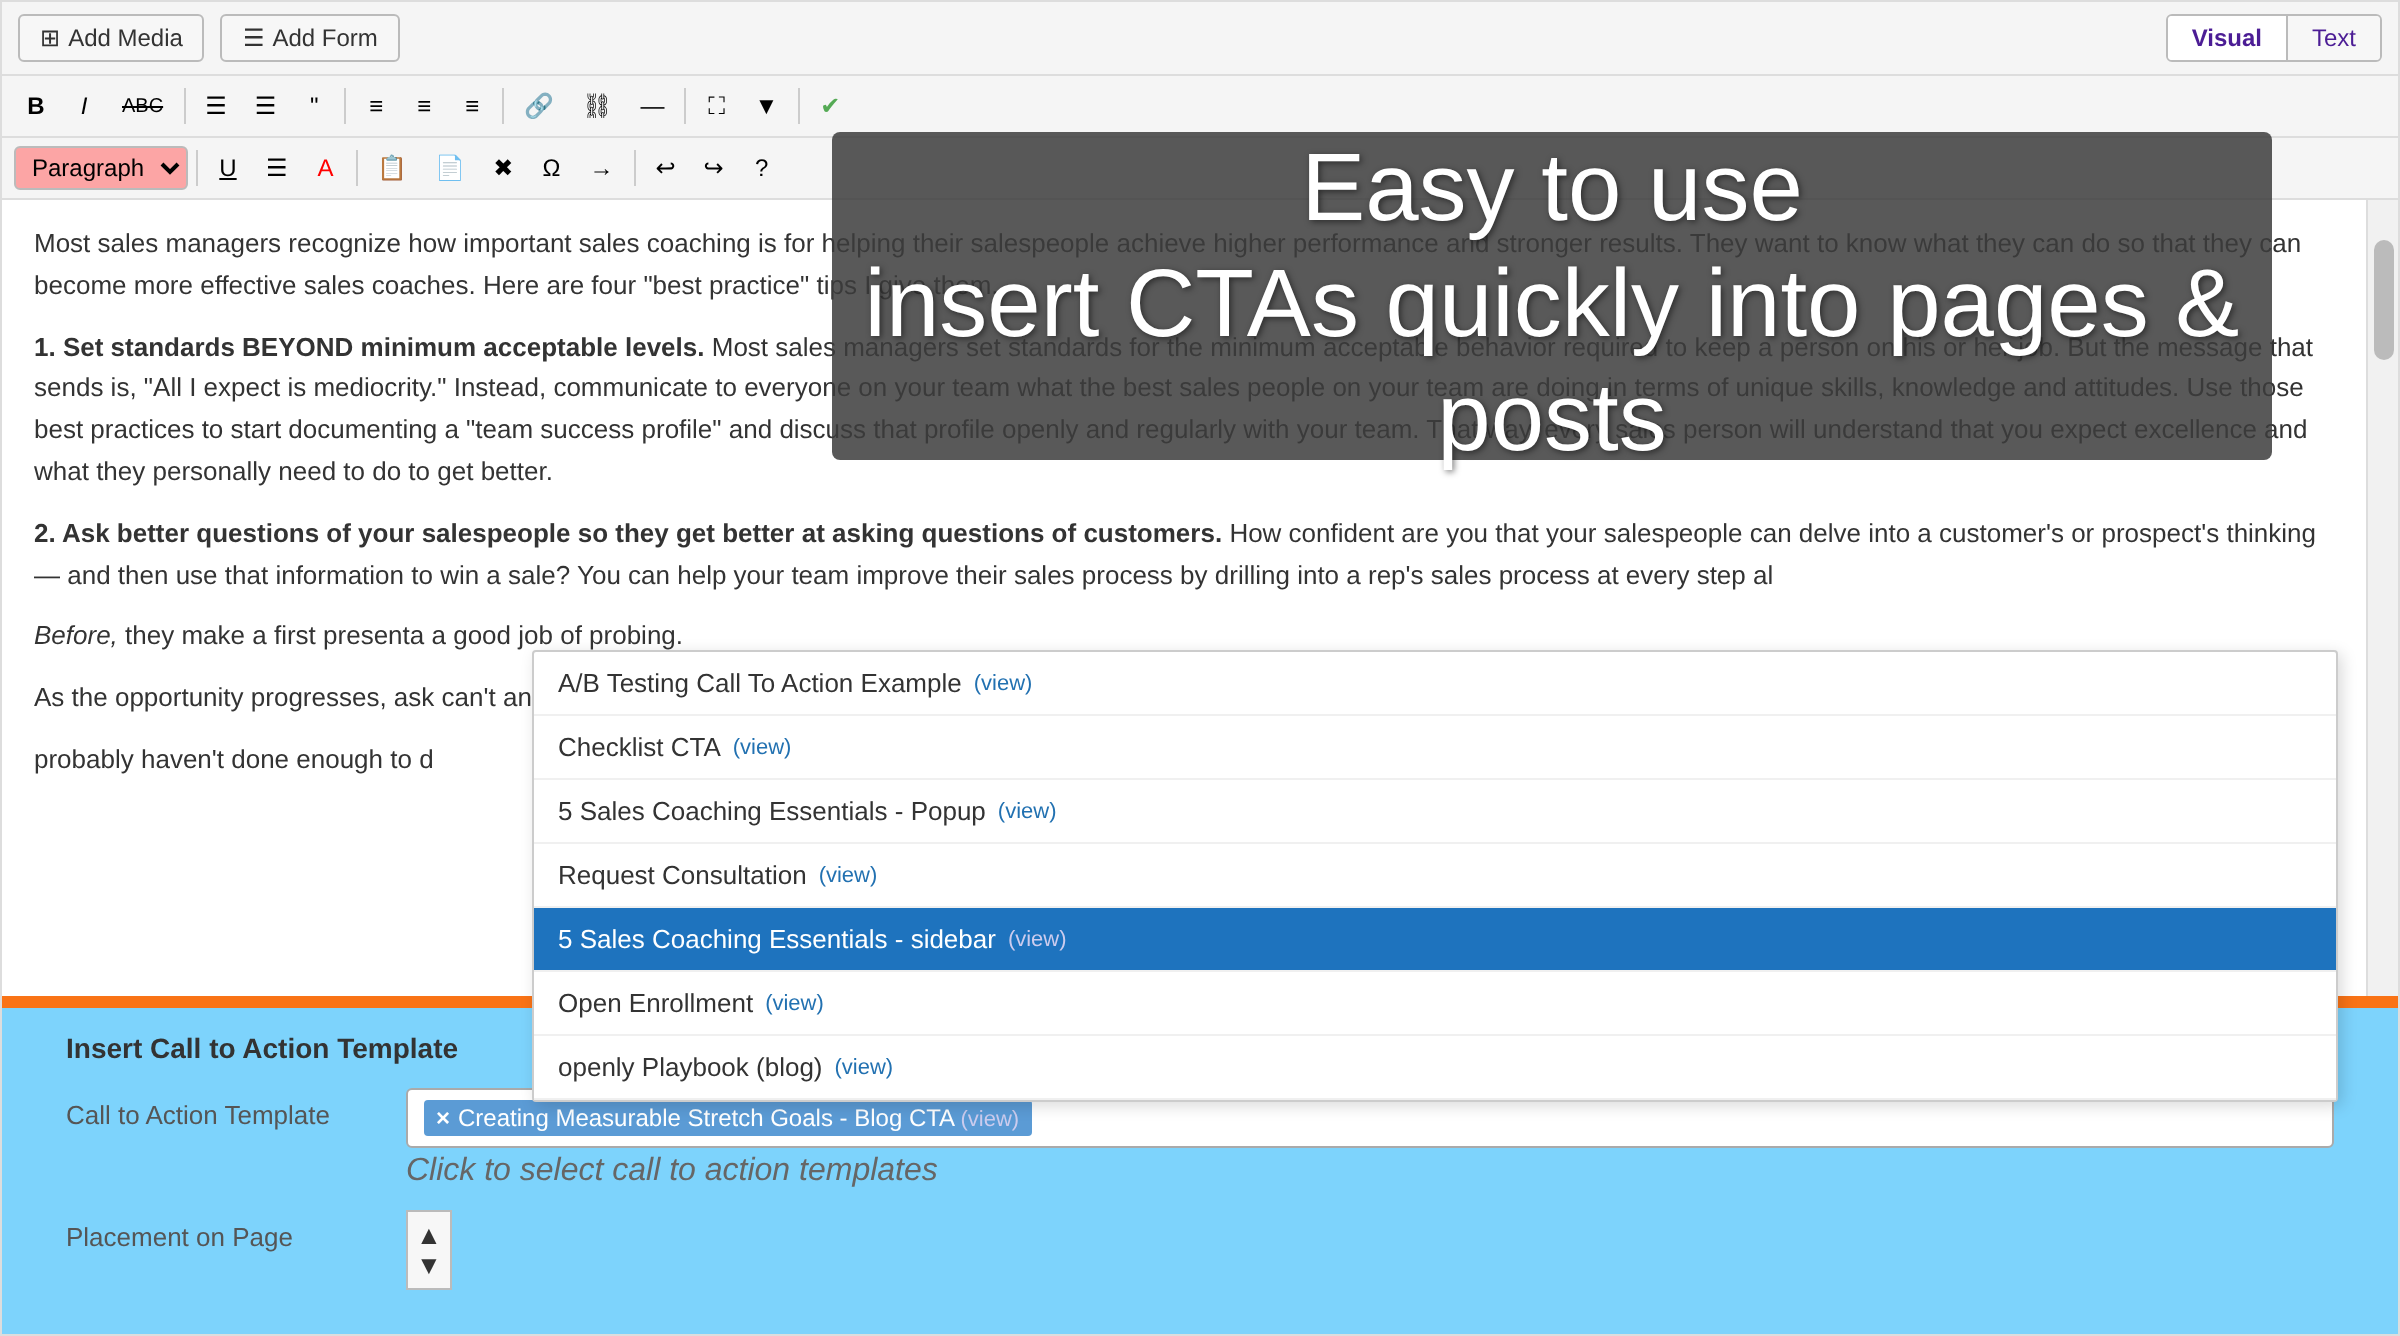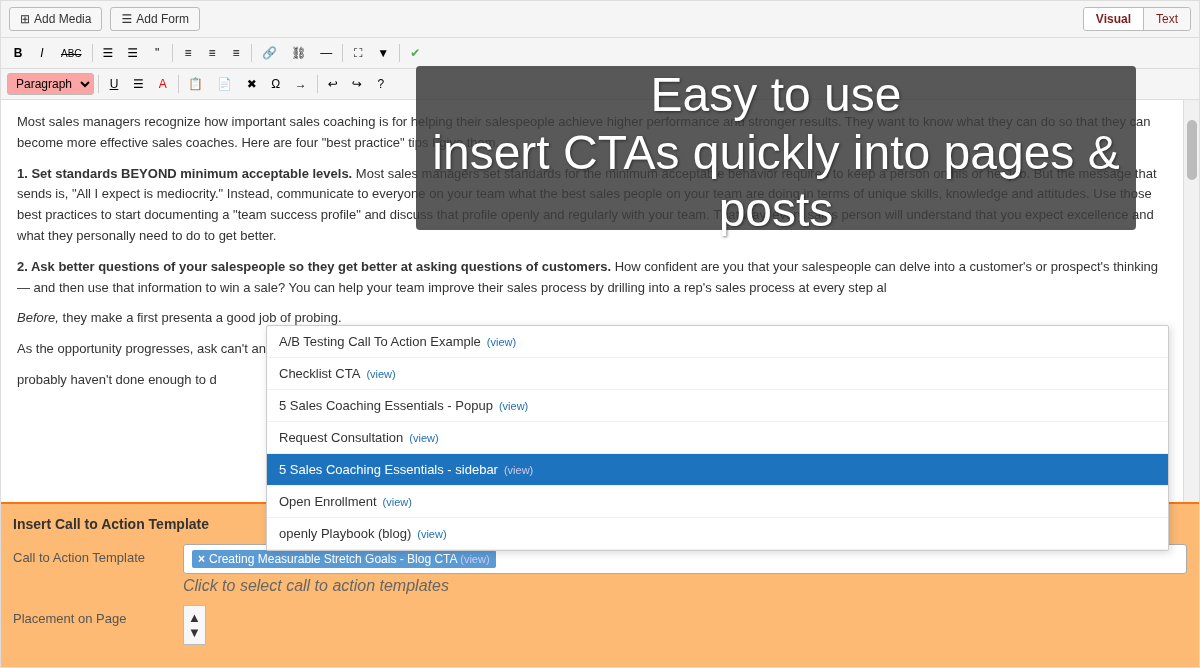--- a/index.html
+++ b/index.html
@@ -5,21 +5,21 @@
     * { box-sizing: border-box; margin: 0; padding: 0; }
     body { font-family: Arial, sans-serif; font-size: 13px; background: #f1f1f1; color: #333; width: 1200px; height: 668px; overflow: hidden; }
 
     .editor-container { background: #fff; border: 1px solid #ddd; margin: 0; position: relative; width: 1200px; height: 668px; overflow: hidden; }
 
     
     .top-bar { display: flex; align-items: center; padding: 6px 8px; background: #f5f5f5; border-bottom: 1px solid #ddd; gap: 8px; }
     .btn-media, .btn-form { display: flex; align-items: center; gap: 4px; padding: 4px 10px; border: 1px solid #bbb; background: #f7f7f7; border-radius: 3px; cursor: pointer; font-size: 12px; color: #333; }
     .spacer { flex: 1; }
     .view-btns { display: flex; border: 1px solid #bbb; border-radius: 3px; overflow: hidden; }
-    .view-btn { padding: 4px 12px; background: #f7f7f7; border: none; cursor: pointer; font-size: 12px; color: #7f1d1d; }
+    .view-btn { padding: 4px 12px; background: #f7f7f7; border: none; cursor: pointer; font-size: 12px; color: #4c1d95; }
     .view-btn.active { background: #fff; font-weight: bold; }
     .view-btn:first-child { border-right: 1px solid #bbb; }
 
     
     .format-toolbar { display: flex; align-items: center; padding: 4px 6px; background: #f5f5f5; border-bottom: 1px solid #ddd; gap: 2px; flex-wrap: wrap; }
     .fmt-btn { padding: 3px 5px; border: 1px solid transparent; background: transparent; cursor: pointer; font-size: 12px; border-radius: 2px; min-width: 22px; text-align: center; }
     .fmt-btn.bold { font-weight: bold; }
     .fmt-btn.italic { font-style: italic; }
     .fmt-btn.strike { text-decoration: line-through; font-size: 10px; }
     .separator { width: 1px; background: #ccc; height: 18px; margin: 0 2px; }
@@ -31,21 +31,21 @@
     .editor-body p { margin-bottom: 10px; }
 
     
     .scrollbar { width: 16px; background: #f1f1f1; border-left: 1px solid #ddd; position: relative; }
     .scroll-thumb { width: 10px; height: 60px; background: #bbb; border-radius: 5px; position: absolute; top: 20px; left: 3px; }
 
     
     .path-bar { position: absolute; bottom: 140px; left: 0; right: 0; background: #f9f9f9; border-top: 1px solid #ddd; border-bottom: 1px solid #ddd; padding: 3px 8px; font-size: 11px; color: #555; display: flex; gap: 16px; }
 
     
-    .insert-cta { position: absolute; bottom: 0; left: 0; right: 0; background: #fdba74; border-top: 2px solid #f97316; padding: 12px 12px; }
+    .insert-cta { position: absolute; bottom: 0; left: 0; right: 0; background: #7dd3fc; border-top: 6px solid #f97316; padding: 12px 32px; }
     .insert-cta-title { font-size: 14px; font-weight: bold; color: #333; margin-bottom: 12px; }
     .form-row { display: flex; align-items: flex-start; margin-bottom: 10px; }
     .form-label { width: 170px; font-size: 13px; color: #555; padding-top: 6px; }
     .form-input-wrap { flex: 1; }
     .cta-selected { display: flex; align-items: center; border: 1px solid #aaa; border-radius: 3px; padding: 4px 8px; background: #fff; min-height: 30px; }
     .cta-tag { background: #5b9bd5; color: #fff; padding: 2px 6px; border-radius: 2px; font-size: 12px; display: flex; align-items: center; gap: 4px; }
     .cta-tag .remove { cursor: pointer; font-weight: bold; }
     .cta-hint { font-size: 16px; color: #666; margin-top: 3px; font-style: italic; }
     .placement-select-wrap { display: flex; align-items: center; gap: 4px; }
     .placement-select { padding: 4px 8px; border: 1px solid #bbb; border-radius: 3px; font-size: 13px; background: #fff; min-width: 120px; }

